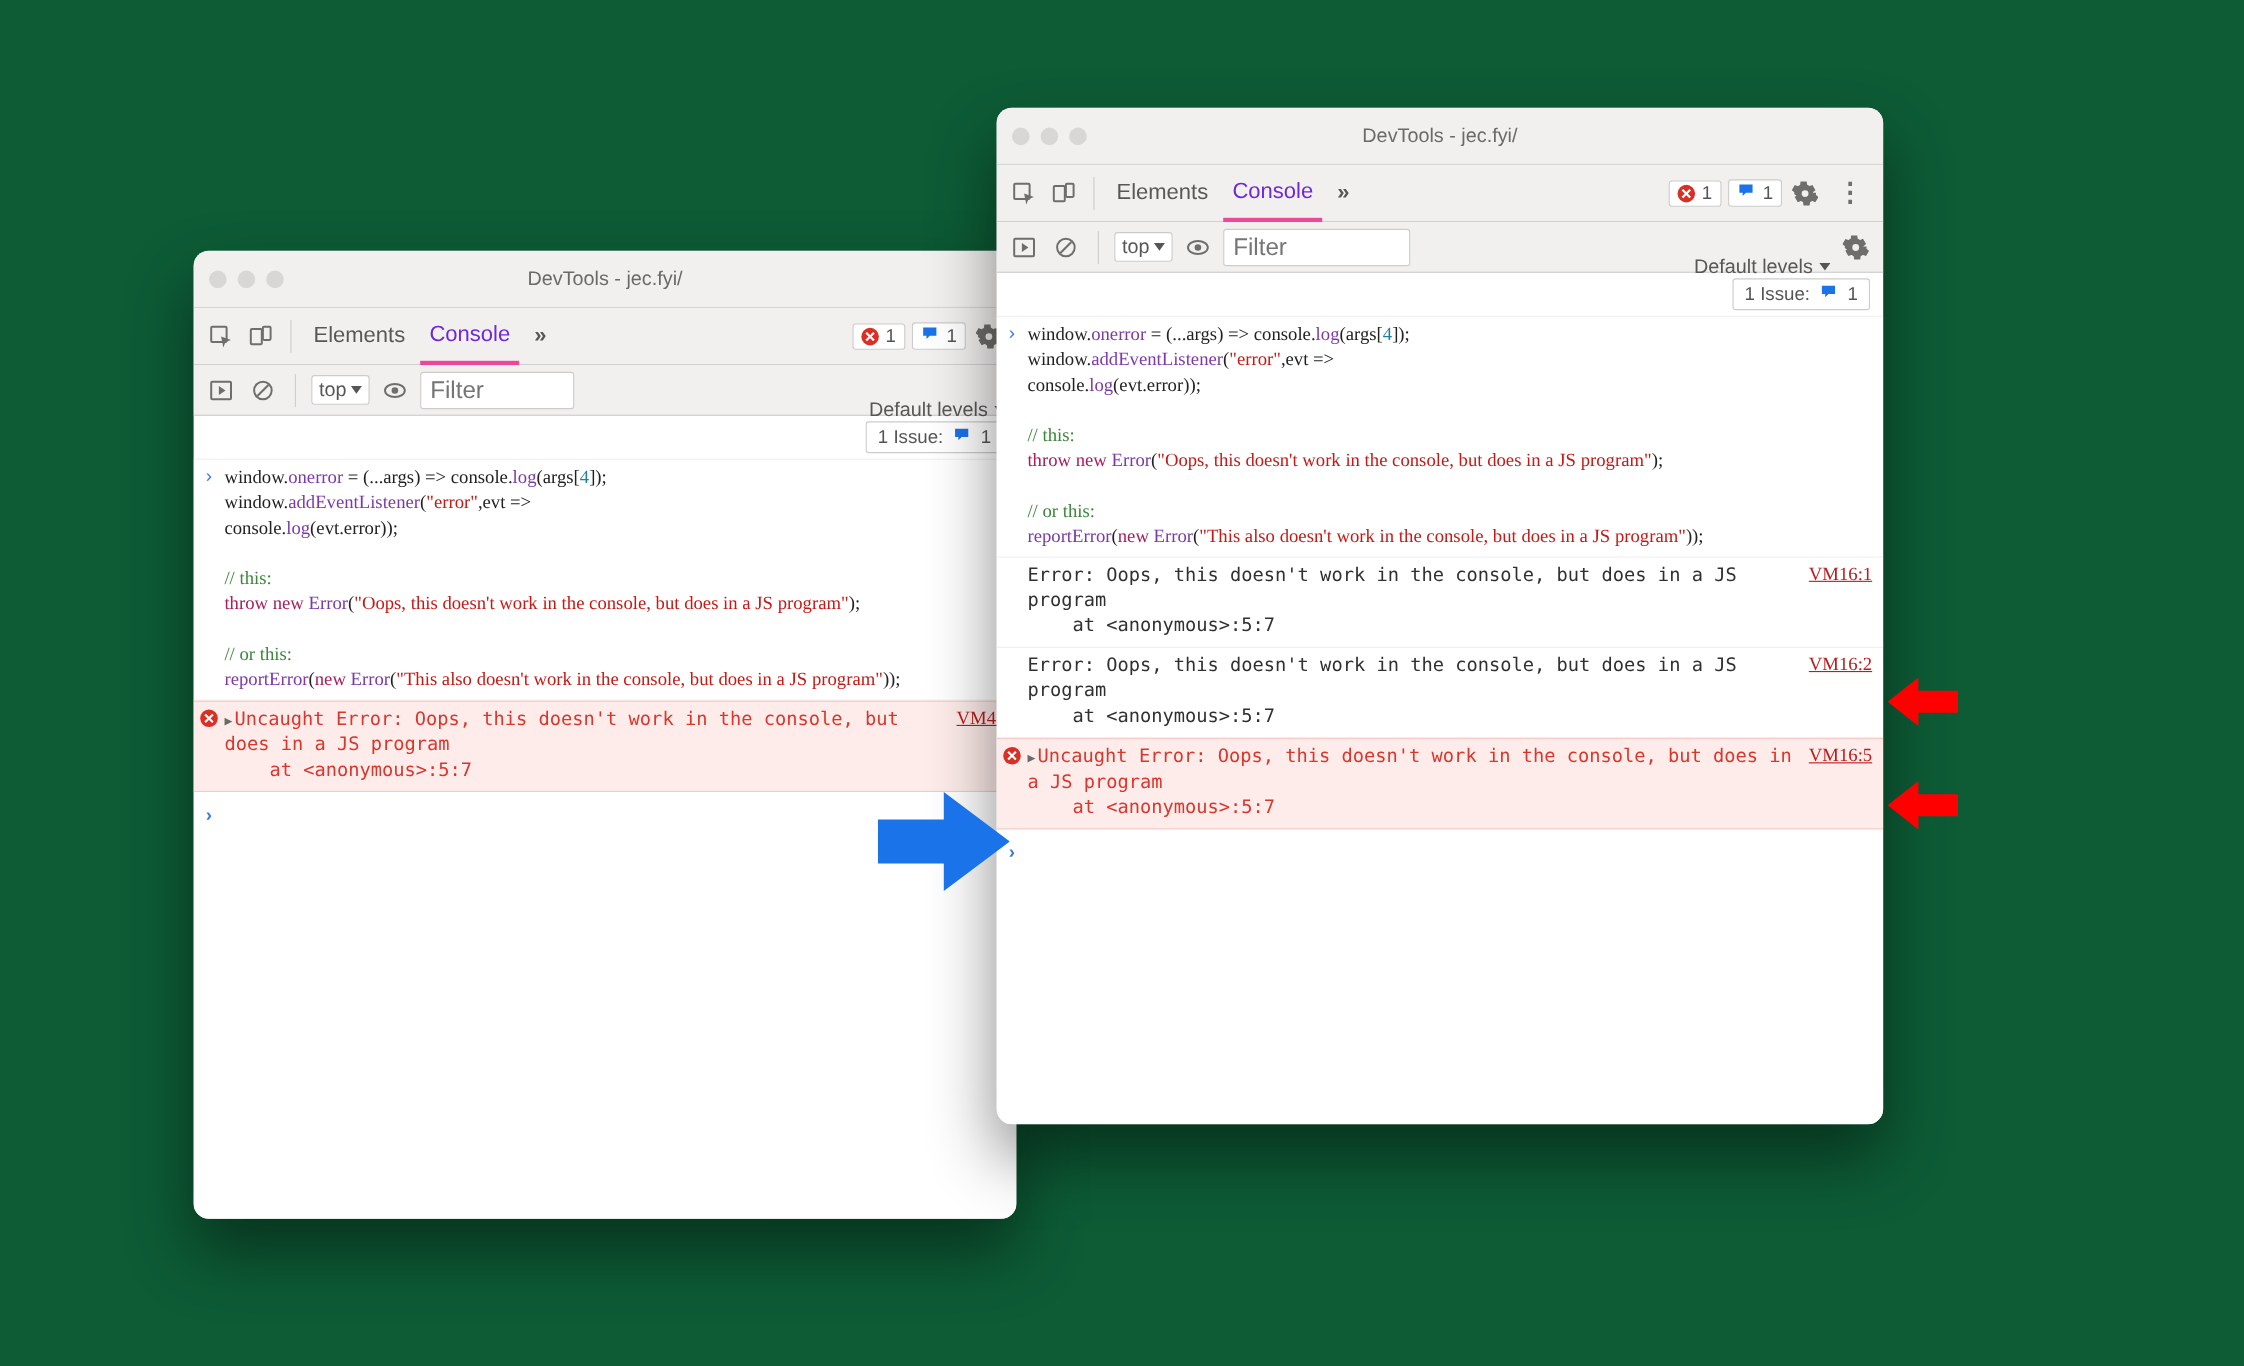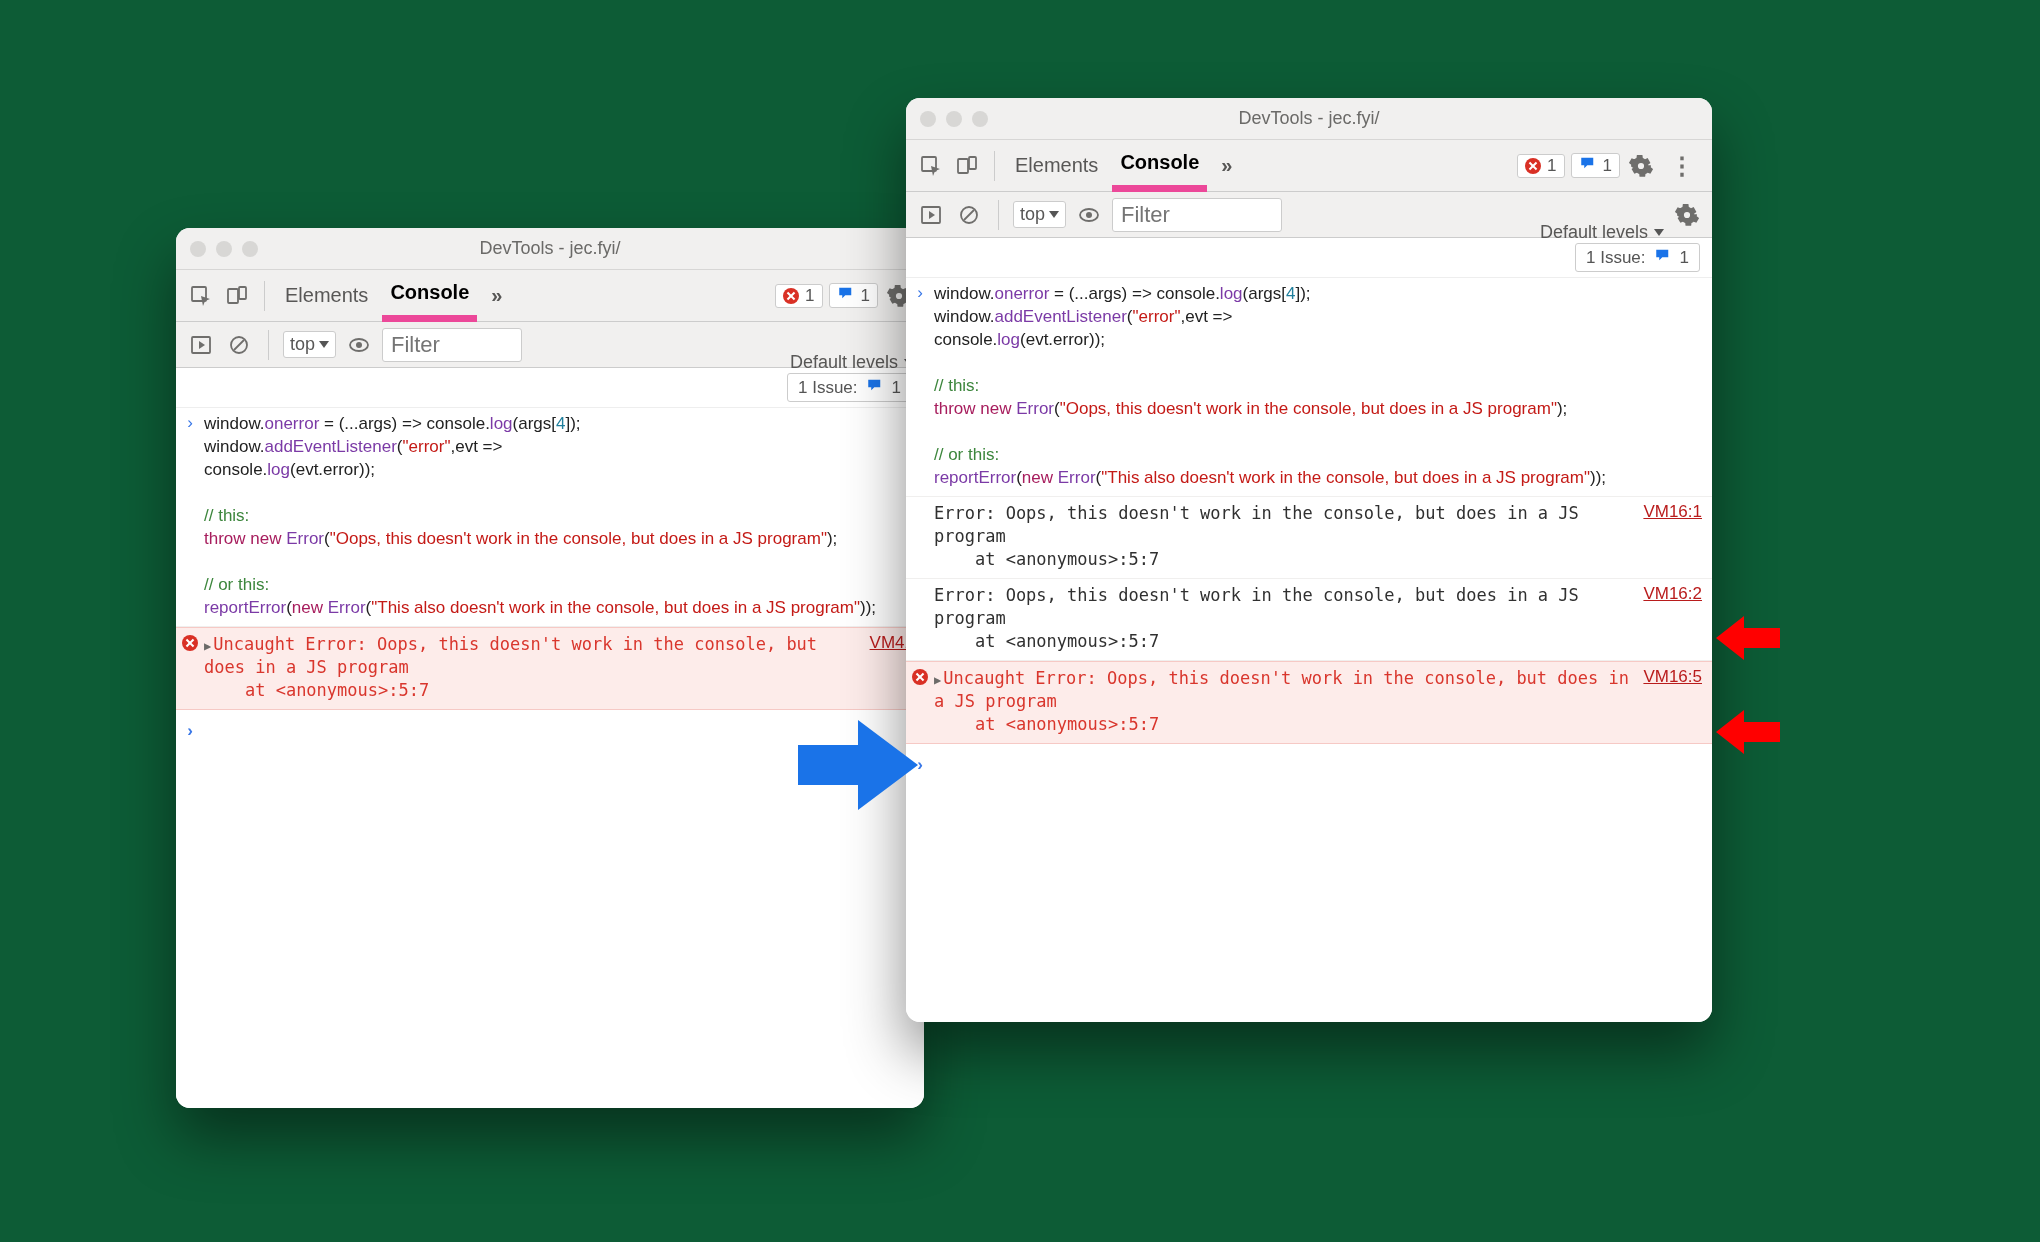--- a/index.html
+++ b/index.html
@@ -3,37 +3,37 @@
 <meta charset="utf-8">
 <style>
   * { box-sizing: border-box; }
   html, body {
     margin: 0; padding: 0;
     width: 2040px; height: 1242px;
     background: #0d5c36;
     font-family: -apple-system, BlinkMacSystemFont, "Segoe UI", Arial, sans-serif;
     font-size: 20px;
   }
-  .mono { font-family: Liberation Sans, sans-serif; }
+  .mono { font-family: Liberation Serif, serif; }
   .stage { position: relative; width: 2040px; height: 1242px; }
 
   .win {
     position: absolute;
     background: #fff;
     border-radius: 14px;
     box-shadow: 0 30px 60px rgba(0,0,0,.45);
     overflow: hidden;
     display: flex;
     flex-direction: column;
   }
   .win-left  { left: 176px;  top: 228px; width: 748px; height: 880px; }
   .win-right { left: 906px;  top: 98px;  width: 806px; height: 924px; }
 
   .titlebar {
-    height: 42px;
+    height: 52px;
     background: #f1f0ef;
     border-bottom: 1px solid #d7d6d5;
     display: flex;
     align-items: center;
     position: relative;
     color: #6b6a68;
     font-size: 18px;
   }
   .traffic { display: flex; gap: 10px; padding-left: 14px; }
   .dot { width: 16px; height: 16px; border-radius: 50%; background: #d8d7d5; }
@@ -46,21 +46,21 @@
     display: flex;
     align-items: center;
     padding: 0 10px;
     gap: 6px;
     color: #585756;
   }
   .tool-ico { width: 30px; height: 30px; display: flex; align-items: center; justify-content: center; flex: 0 0 auto; }
   .tool-ico svg { width: 24px; height: 24px; stroke: #6f6e6c; fill: none; stroke-width: 1.8; }
   .vdiv { width: 1px; height: 30px; background: #ccc; margin: 0 6px; flex: 0 0 auto; }
   .tab { padding: 0 8px; height: 52px; display: flex; align-items: center; cursor: pointer; }
-  .tab-active { color: #000000; font-weight: 700; border-bottom: 7px solid #ec4899; margin-bottom: -1px; }
+  .tab-active { color: #6d28d9; font-weight: 400; border-bottom: 4px solid #ec4899; margin-bottom: -1px; }
   .more-tabs { font-size: 20px; font-weight: 600; padding: 0 8px; }
   .flex-spacer { flex: 1; }
 
   .badge {
     display: inline-flex; align-items: center; gap: 6px;
     border: 1px solid #ccc; border-radius: 3px;
     padding: 1px 7px; font-size: 17px; color: #555; background: #fff;
   }
   .ico-err { width: 16px; height: 16px; border-radius: 50%; background: #d93025; position: relative; }
   .ico-err::before, .ico-err::after {

